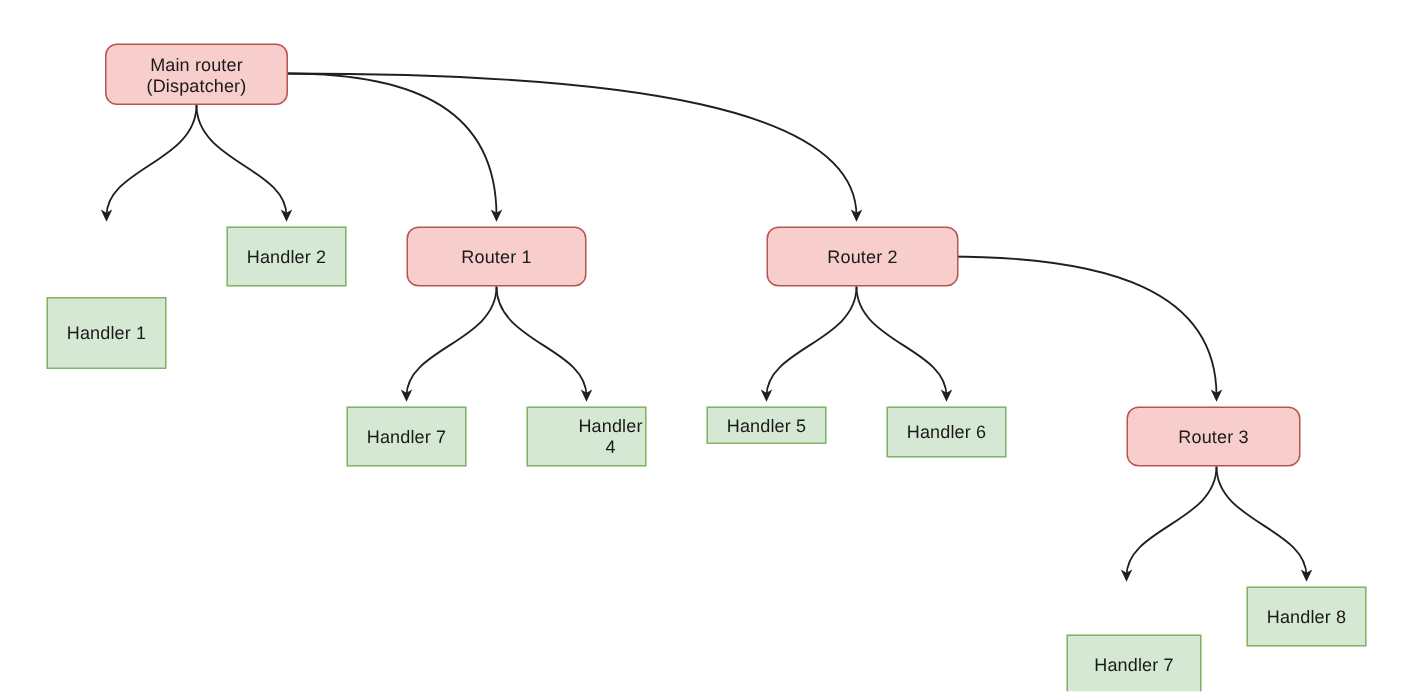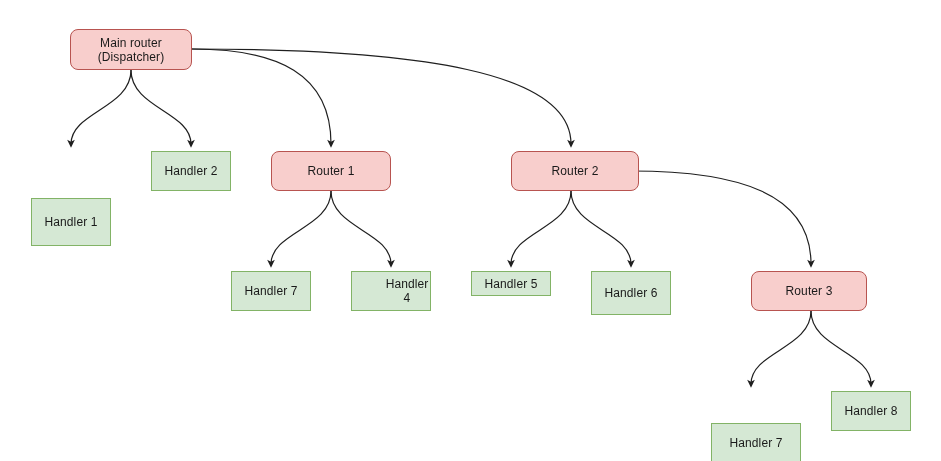--- a/index.html
+++ b/index.html
@@ -97,21 +97,21 @@
       </div>
       <div class="node node-handler" style="left: 231px; top: 271px; width: 80px; height: 40px;">
         <span class="node-label">Handler 7</span>
       </div>
       <div class="node node-handler" style="left: 351px; top: 271px; width: 80px; height: 40px; padding-left: 32px;">
         <span class="node-label">Handler 4</span>
       </div>
       <div class="node node-handler" style="left: 471px; top: 271px; width: 80px; height: 25px;">
         <span class="node-label">Handler 5</span>
       </div>
-      <div class="node node-handler" style="left: 591px; top: 271px; width: 80px; height: 44px;">
+      <div class="node node-handler" style="left: 591px; top: 271px; width: 80px; height: 34px;">
         <span class="node-label">Handler 6</span>
       </div>
       <div class="node node-router" style="left: 751px; top: 271px; width: 116px; height: 40px;">
         <span class="node-label">Router 3</span>
       </div>
       <div class="node node-handler" style="left: 711px; top: 391px; width: 90px; height: 40px; margin-top: 32px;">
         <span class="node-label">Handler 7</span>
       </div>
       <div class="node node-handler" style="left: 831px; top: 391px; width: 80px; height: 40px;">
         <span class="node-label">Handler 8</span>

